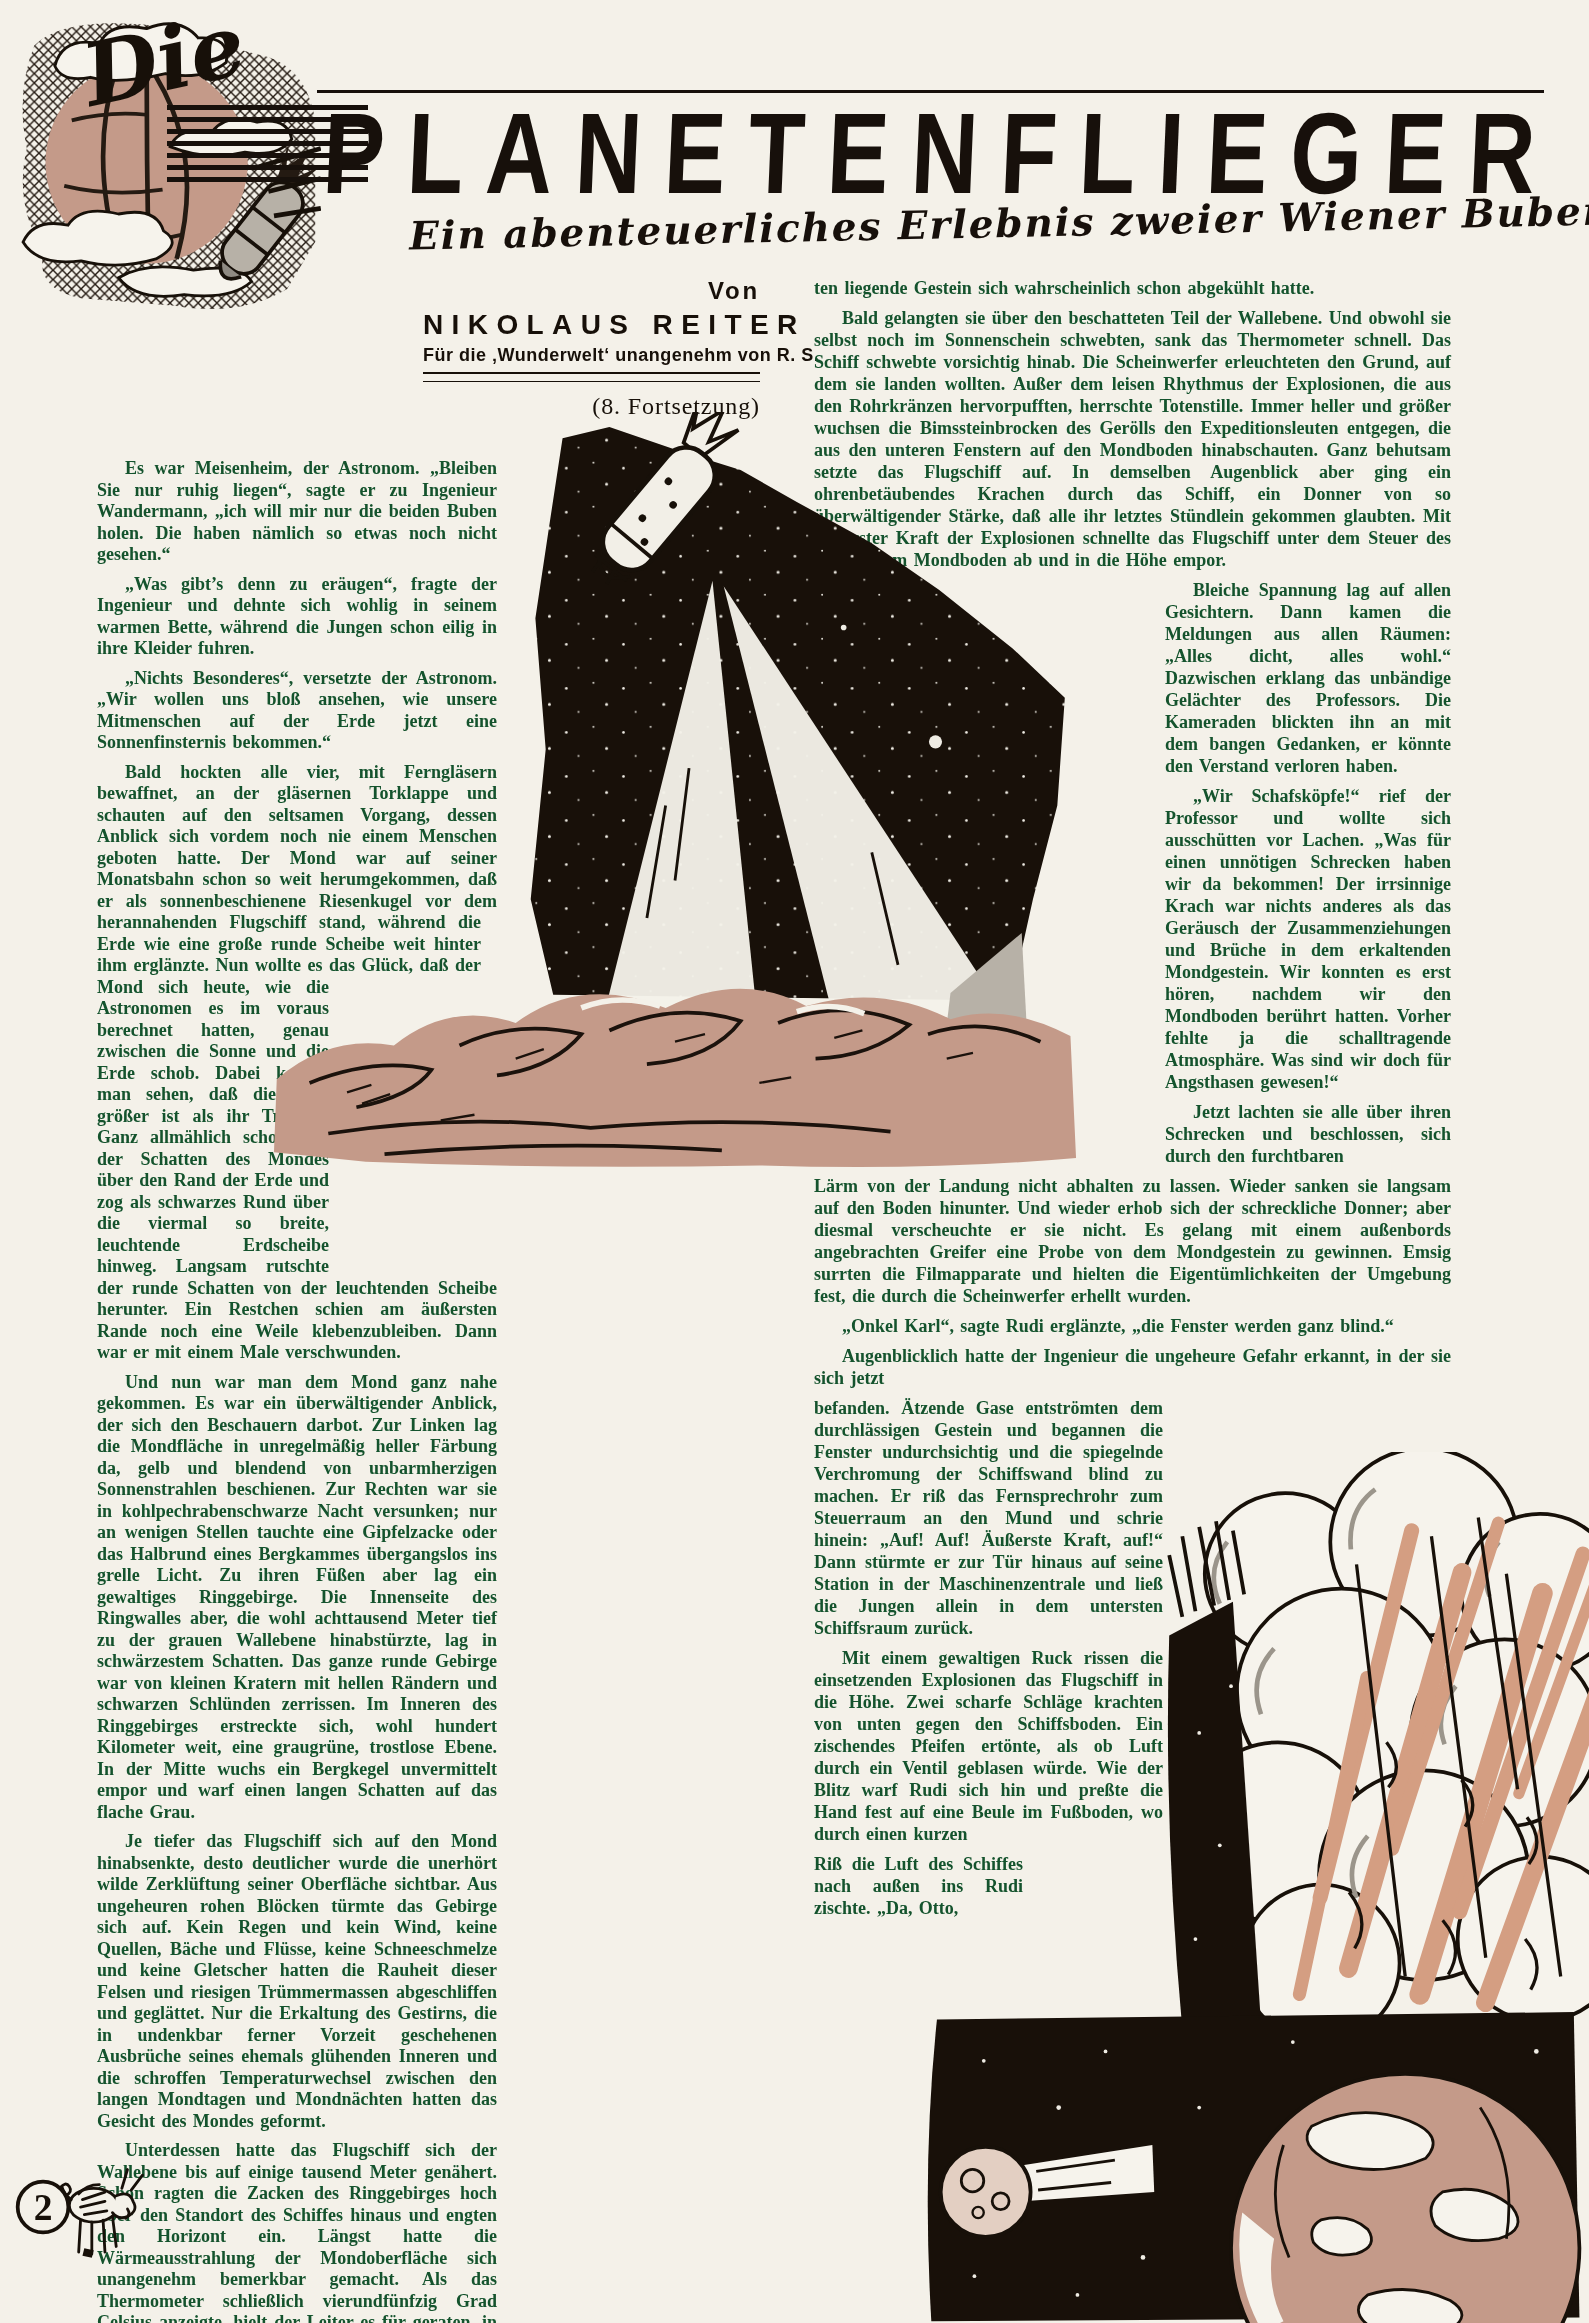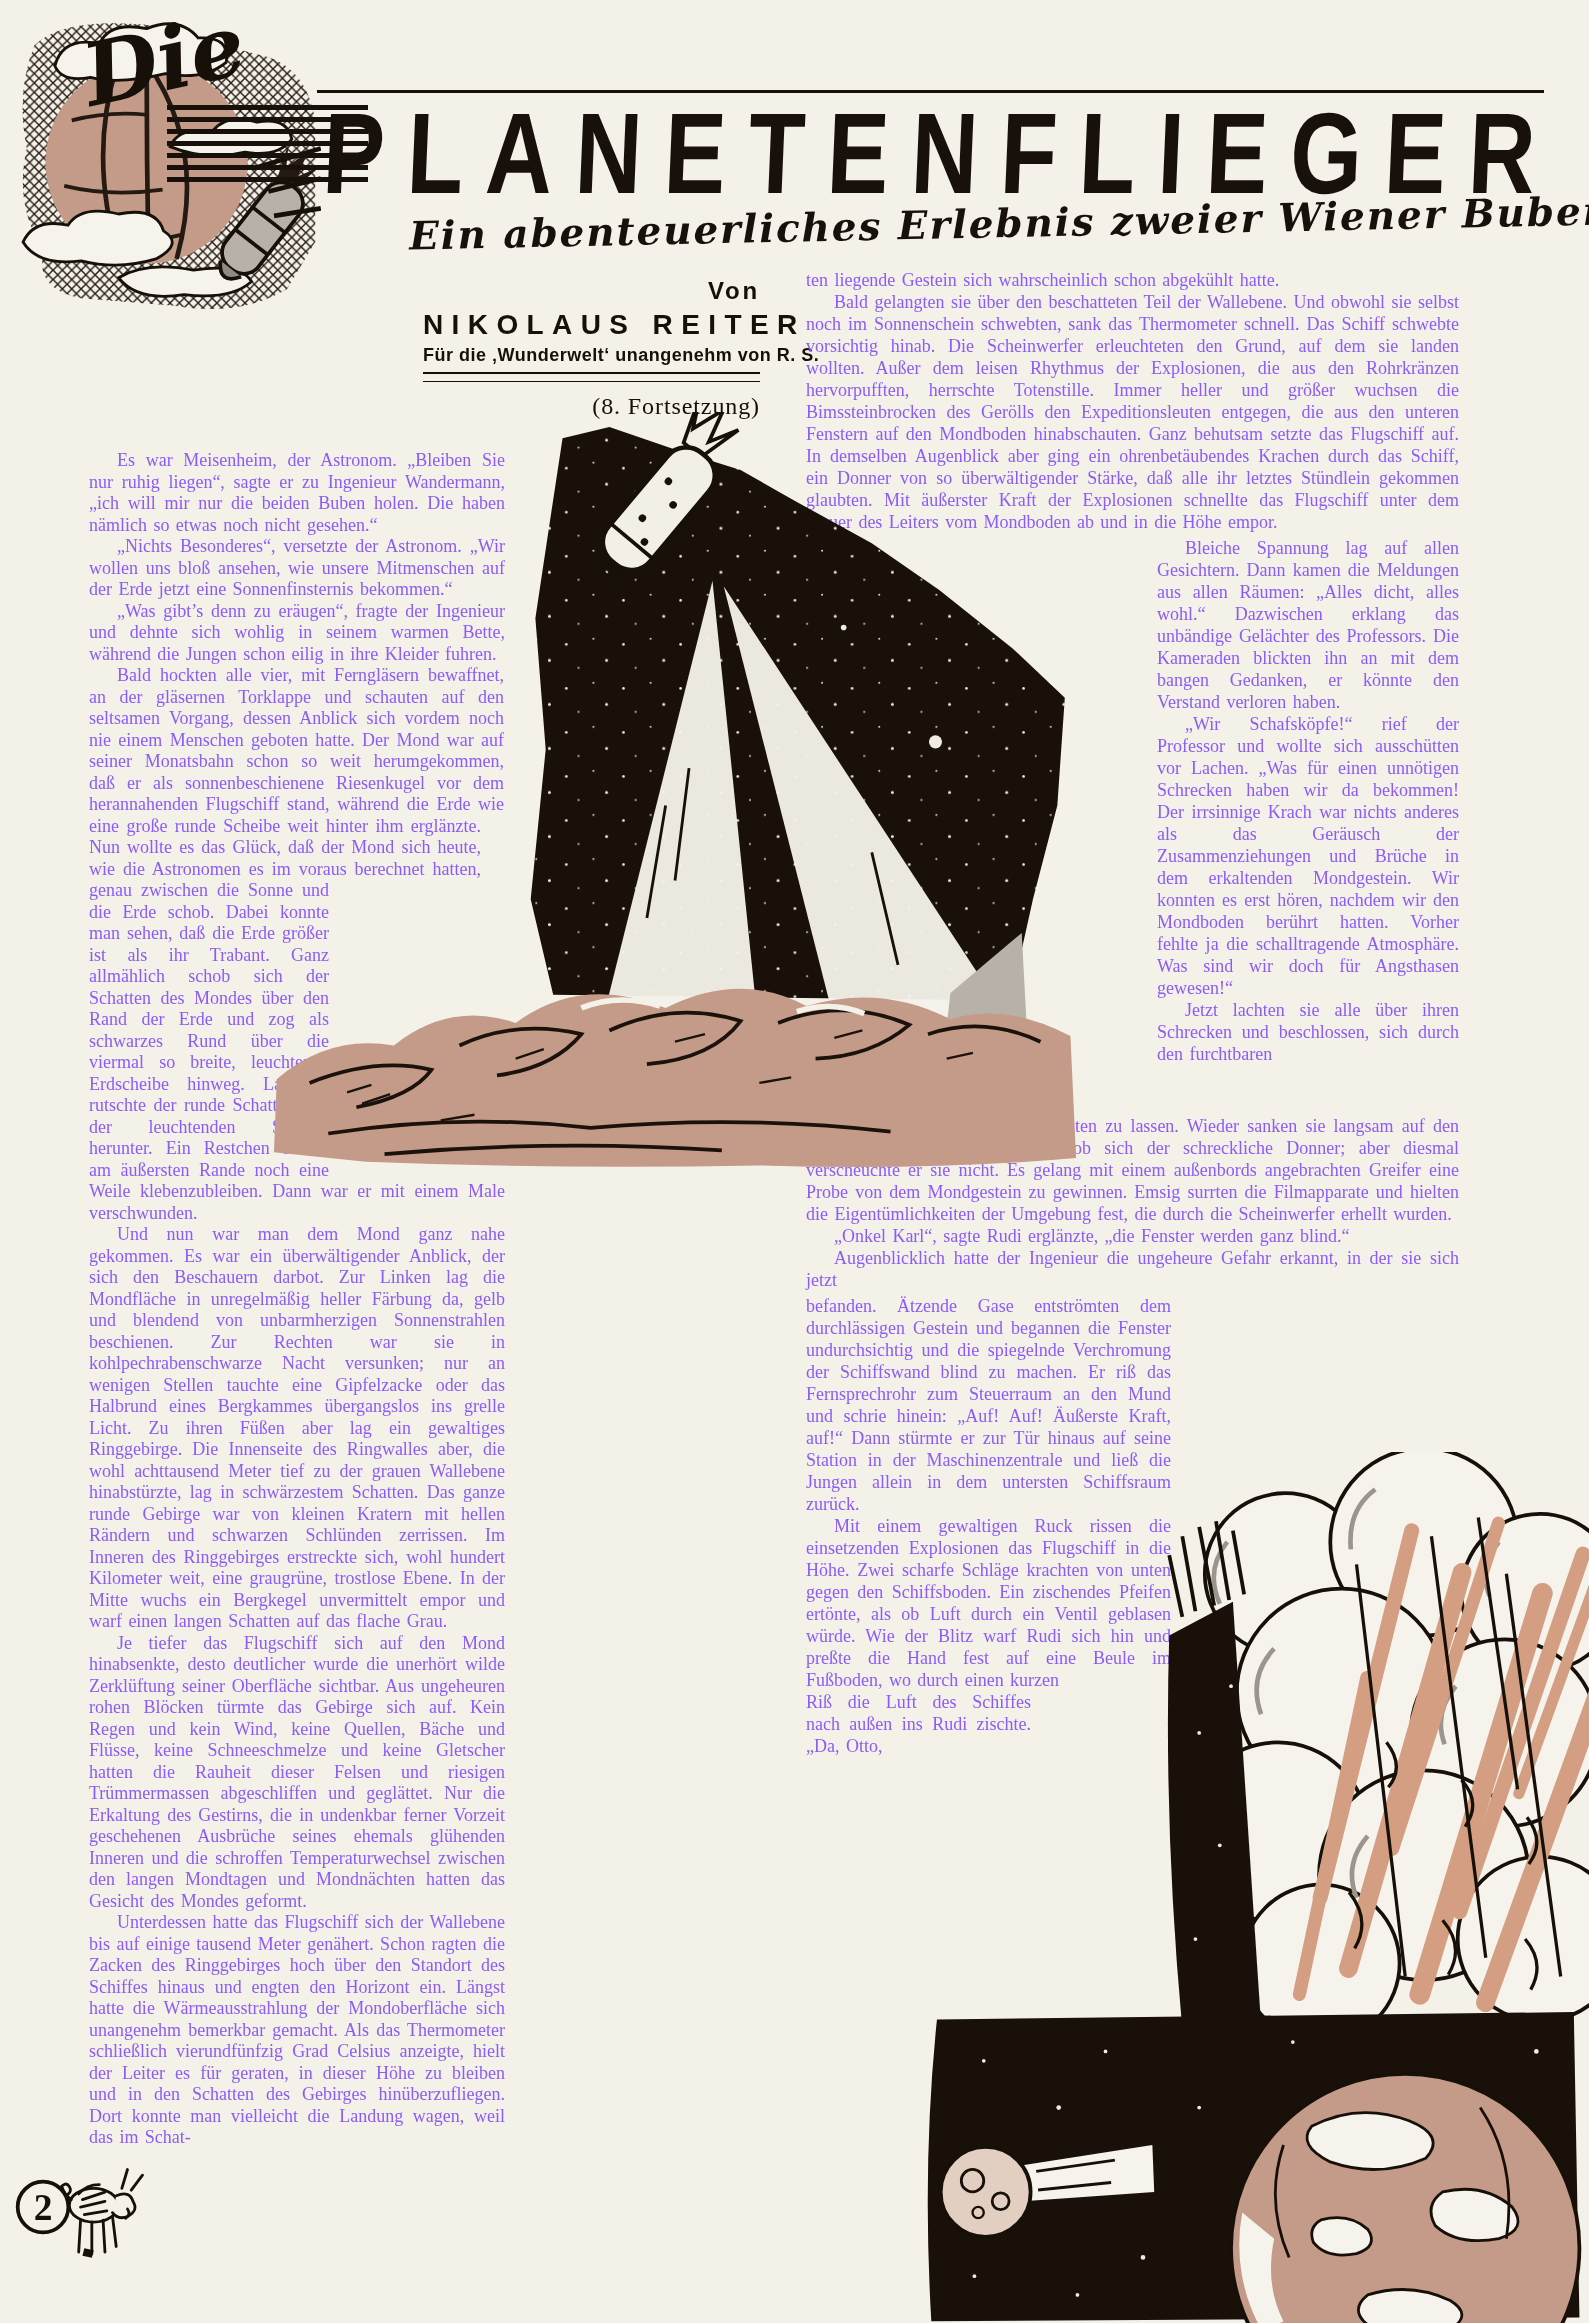--- a/index.html
+++ b/index.html
@@ -28,22 +28,22 @@
   }
   #byline{position:absolute;left:423px;top:277px;width:337px;text-align:right;
     font-family:"Liberation Sans","DejaVu Sans",sans-serif;color:#171009;}
   #byline .von{font-size:24px;font-weight:bold;letter-spacing:2.8px;}
   #byline .author{font-size:28px;font-weight:bold;letter-spacing:8.4px;margin-top:3.7px;white-space:nowrap;}
   #byline .adapt{font-size:18px;font-weight:bold;letter-spacing:0.5px;margin-top:4.7px;white-space:nowrap;}
   #byline .rules{margin-top:5.6px;height:6.6px;border-top:2.8px solid #171009;border-bottom:1.9px solid #171009;}
   #byline .inst{font-family:"Liberation Serif",serif;font-size:24px;margin-top:11.2px;letter-spacing:0.9px;}
   
   .col p{
-    margin:0;text-align:justify;text-indent:28px;
-    font-size:18px;line-height:22px;word-spacing:1.9px;color:#8b5cf6;
+    margin:8px;text-align:justify;text-indent:28px;
+    font-size:18px;line-height:22px;word-spacing:1.9px;color:#14532d;font-weight:bold;
   }
   .col p.noind{text-indent:0;}
   #col-left{position:absolute;left:89px;top:450px;width:416px;}
   #col-left p{font-size:18px;line-height:21.5px;}
   .sp{float:right;clear:right;}
   #col-right{position:absolute;left:806px;top:269px;width:653px;}
   .rb1{width:653px;}
   .rb2{width:302px;margin-left:351px;margin-top:3.7px;min-height:573px;}
   .rb3{width:653px;margin-top:5.6px;}
   .rb4{width:365px;margin-top:3.7px;}
@@ -93,22 +93,22 @@
   <div id="byline">
     <div class="von">Von</div>
     <div class="author">NIKOLAUS REITER</div>
     <div class="adapt">Für die ‚Wunderwelt‘ unangenehm von R. S.</div>
     <div class="rules"></div>
     <div class="inst">(8. Fortsetzung)</div>
   </div>
 
   <div id="col-left" class="col">
     <p>Es war Meisenheim, der Astronom. „Bleiben Sie nur ruhig liegen“, sagte er zu Ingenieur Wandermann, „ich will mir nur die beiden Buben holen. Die haben nämlich so etwas noch nicht gesehen.“</p>
+    <p>„Was gibt’s denn zu eräugen“, fragte der Ingenieur und dehnte sich wohlig in seinem warmen Bette, während die Jungen schon eilig in ihre Kleider fuhren.</p>
     <p>„Nichts Besonderes“, versetzte der Astronom. „Wir wollen uns bloß ansehen, wie unsere Mitmenschen auf der Erde jetzt eine Sonnenfinsternis bekommen.“</p>
-    <p>„Was gibt’s denn zu eräugen“, fragte der Ingenieur und dehnte sich wohlig in seinem warmen Bette, während die Jungen schon eilig in ihre Kleider fuhren.</p>
     <div class="sp" style="width:0.9px;height:151px"></div>
     <div class="sp" style="width:24px;height:65px"></div>
     <div class="sp" style="width:176px;height:280px"></div>
     <p>Bald hockten alle vier, mit Ferngläsern bewaffnet, an der gläsernen Torklappe und schauten auf den seltsamen Vorgang, dessen Anblick sich vordem noch nie einem Menschen geboten hatte. Der Mond war auf seiner Monatsbahn schon so weit herumgekommen, daß er als sonnenbeschienene Riesenkugel vor dem herannahenden Flugschiff stand, während die Erde wie eine große runde Scheibe weit hinter ihm erglänzte. Nun wollte es das Glück, daß der Mond sich heute, wie die Astronomen es im voraus berechnet hatten, genau zwischen die Sonne und die Erde schob. Dabei konnte man sehen, daß die Erde größer ist als ihr Trabant. Ganz allmählich schob sich der Schatten des Mondes über den Rand der Erde und zog als schwarzes Rund über die viermal so breite, leuchtende Erdscheibe hinweg. Langsam rutschte der runde Schatten von der leuchtenden Scheibe herunter. Ein Restchen schien am äußersten Rande noch eine Weile klebenzubleiben. Dann war er mit einem Male verschwunden.</p>
     <p>Und nun war man dem Mond ganz nahe gekommen. Es war ein überwältigender Anblick, der sich den Beschauern darbot. Zur Linken lag die Mondfläche in unregelmäßig heller Färbung da, gelb und blendend von unbarmherzigen Sonnenstrahlen beschienen. Zur Rechten war sie in kohlpechrabenschwarze Nacht versunken; nur an wenigen Stellen tauchte eine Gipfelzacke oder das Halbrund eines Bergkammes übergangslos ins grelle Licht. Zu ihren Füßen aber lag ein gewaltiges Ringgebirge. Die Innenseite des Ringwalles aber, die wohl achttausend Meter tief zu der grauen Wallebene hinabstürzte, lag in schwärzestem Schatten. Das ganze runde Gebirge war von kleinen Kratern mit hellen Rändern und schwarzen Schlünden zerrissen. Im Inneren des Ringgebirges erstreckte sich, wohl hundert Kilometer weit, eine graugrüne, trostlose Ebene. In der Mitte wuchs ein Bergkegel unvermittelt empor und warf einen langen Schatten auf das flache Grau.</p>
     <p>Je tiefer das Flugschiff sich auf den Mond hinabsenkte, desto deutlicher wurde die unerhört wilde Zerklüftung seiner Oberfläche sichtbar. Aus ungeheuren rohen Blöcken türmte das Gebirge sich auf. Kein Regen und kein Wind, keine Quellen, Bäche und Flüsse, keine Schneeschmelze und keine Gletscher hatten die Rauheit dieser Felsen und riesigen Trümmermassen abgeschliffen und geglättet. Nur die Erkaltung des Gestirns, die in undenkbar ferner Vorzeit geschehenen Ausbrüche seines ehemals glühenden Inneren und die schroffen Temperaturwechsel zwischen den langen Mondtagen und Mondnächten hatten das Gesicht des Mondes geformt.</p>
     <p>Unterdessen hatte das Flugschiff sich der Wallebene bis auf einige tausend Meter genähert. Schon ragten die Zacken des Ringgebirges hoch über den Standort des Schiffes hinaus und engten den Horizont ein. Längst hatte die Wärmeausstrahlung der Mondoberfläche sich unangenehm bemerkbar gemacht. Als das Thermometer schließlich vierundfünfzig Grad Celsius anzeigte, hielt der Leiter es für geraten, in dieser Höhe zu bleiben und in den Schatten des Gebirges hinüberzufliegen. Dort konnte man vielleicht die Landung wagen, weil das im Schat-</p>
   </div>
 
   <div id="col-right" class="col">

